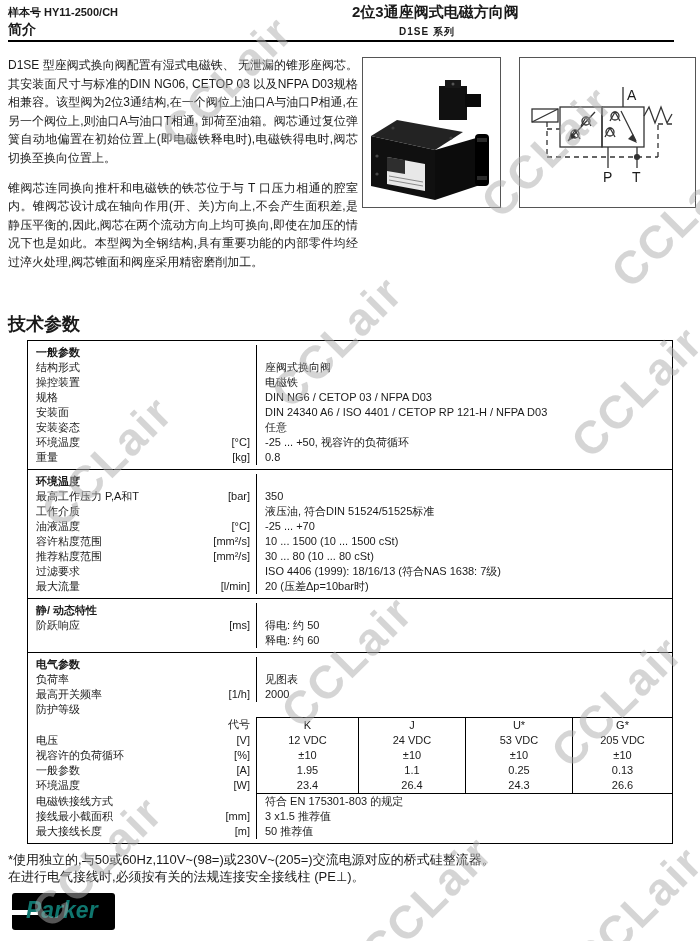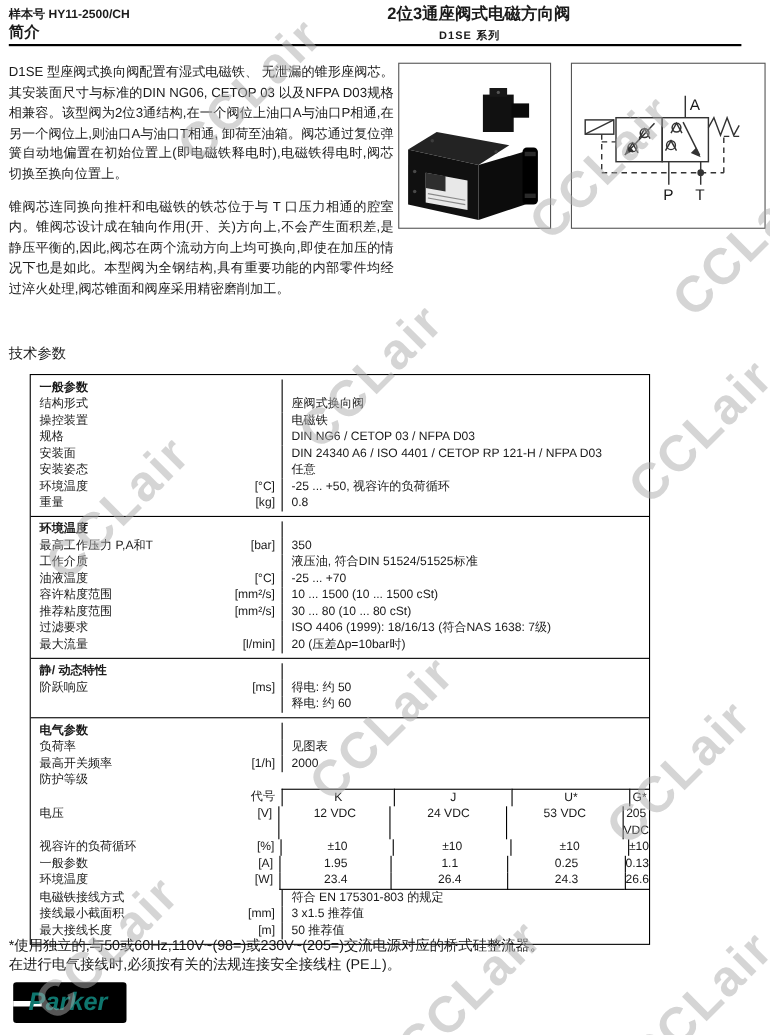--- a/index.html
+++ b/index.html
@@ -23,22 +23,22 @@
   .hdr-series{font-size:10px;font-weight:bold;margin-top:3px;letter-spacing:1px;padding-left:47px;}
   .hdr-rule{position:absolute;left:8px;top:40px;width:666px;height:2px;background:#000;}
   
   .intro{position:absolute;left:8px;top:56px;width:350px;font-size:12px;line-height:18.6px;text-align:justify;}
   .intro p{margin:0 0 11px 0;}
   
   .figbox{position:absolute;border:1px solid #555;background:#fff;}
   .photo-box{left:362px;top:57px;width:139px;height:151px;}
   .schem-box{left:519px;top:57px;width:177px;height:151px;}
   
-  .tech-title{position:absolute;left:8px;top:312px;font-size:13px;font-weight:normal;}
-  .ttable{position:absolute;left:27px;top:340px;width:564px;border:1px solid #000;font-size:11px;background:transparent;}
+  .tech-title{position:absolute;left:8px;top:312px;font-size:18px;font-weight:bold;}
+  .ttable{position:absolute;left:27px;top:340px;width:646px;border:1px solid #000;font-size:11px;background:transparent;}
   .tsec{padding:4px 0;}
   .tsec + .tsec{border-top:1px solid #000;}
   .trow{display:flex;line-height:15px;min-height:15px;}
   .tsect{width:228px;padding-left:8px;font-weight:bold;}
   .tlabel{width:158px;padding-left:8px;}
   .tunit{width:70px;text-align:right;padding-right:6px;}
   .tval{flex:1;border-left:1px solid #000;padding-left:8px;}
   .tcol{width:107px;border-left:1px solid #000;text-align:center;}
   .tcol.c1{width:102px;}
   .tcol.c4{flex:1;}

